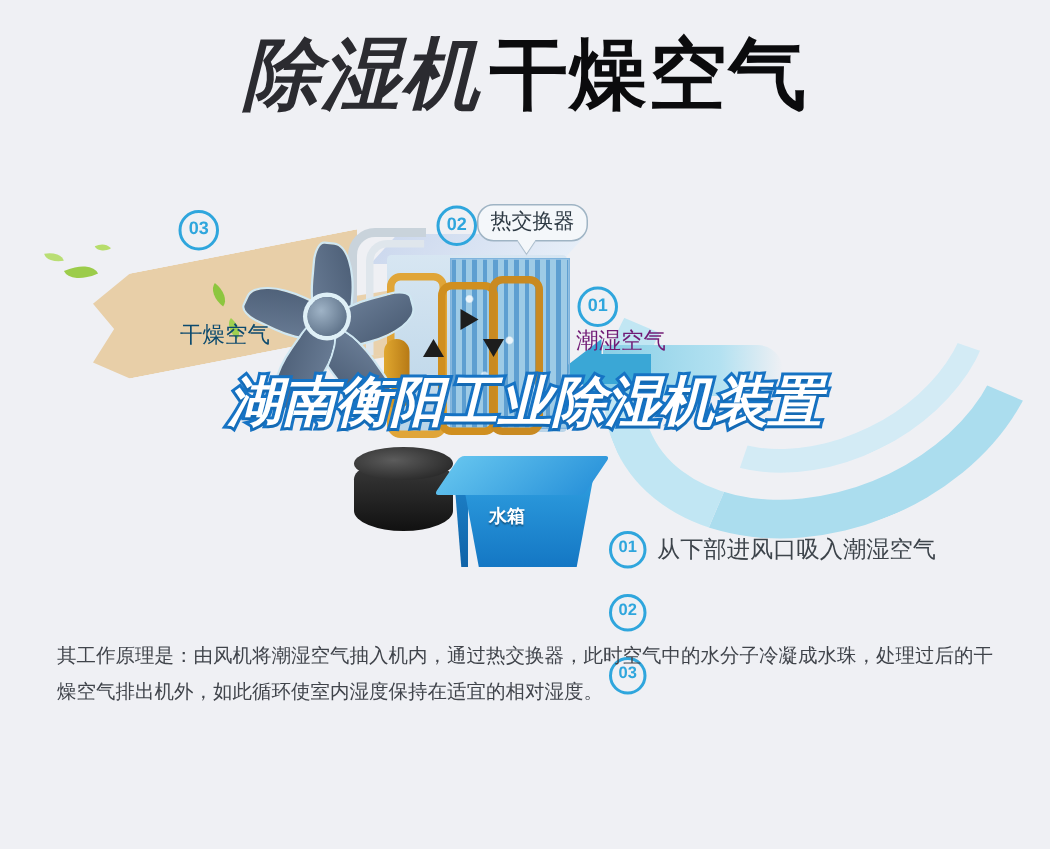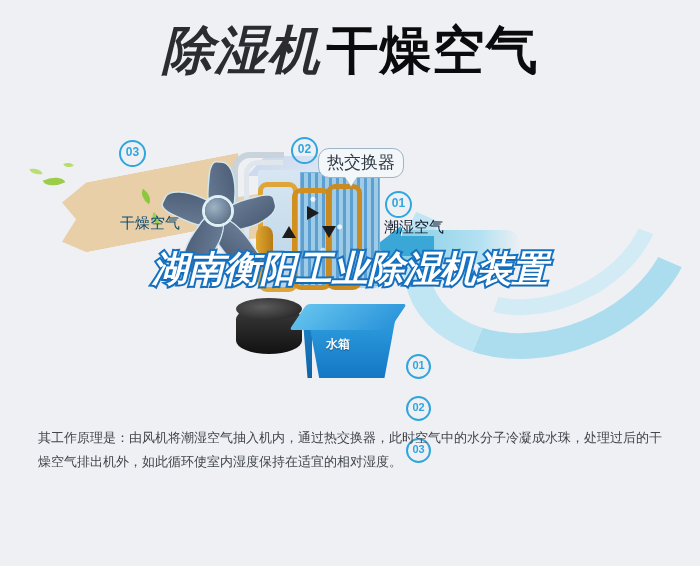--- a/index.html
+++ b/index.html
@@ -266,26 +266,26 @@
     font-size: 12px; font-weight: 700;
     line-height: 20px; text-align: center;
     background: transparent;
     font-family: "Liberation Sans", sans-serif;
   }
   .b03a { left: 119px; top: 22px; }
   .b02a { left: 291px; top: 19px; }
   .b01a { left: 385px; top: 73px; }
 
   .bubble {
-    position: absolute; left: 318px; top: 30px;
+    position: absolute; left: 318px; top: 18px;
     padding: 2px 8px 3px 8px;
     border: 1.5px solid #9fb4c4;
     border-radius: 11px;
     background: #f4f7fa;
-    font-size: 17px;
+    font-size: 14px;
     color: #2e3a44;
     white-space: nowrap;
     font-family: "DejaVu Sans","Liberation Sans",sans-serif;
   }
   .bubble:after {
     content: "";
     position: absolute; left: 26px; bottom: -9px;
     width: 0; height: 0;
     border-left: 6px solid transparent;
     border-right: 6px solid transparent;
@@ -294,21 +294,21 @@
   }
 
   .diag-label {
     position: absolute;
     font-size: 15px;
     color: #4a4f56;
     white-space: nowrap;
     font-family: "DejaVu Sans","Liberation Sans",sans-serif;
   }
   .lbl-dry   { left: 120px; top: 96px; color:#0c4a6e; }
-  .lbl-moist { left: 384px; top: 100px; color:#0f172a;text-align:center; }
+  .lbl-moist { left: 384px; top: 100px; color:#701a75;text-align:center; }
 
   
   .legend {
     position: absolute;
     left: 406px; top: 236px;
     width: 290px;
   }
   .legend-row {
     display: flex;
     align-items: center;
@@ -435,20 +435,21 @@
     <div class="badge b01a">01</div>
 
     <div class="bubble">热交换器</div>
 
     <div class="diag-label lbl-dry">干燥空气</div>
     <div class="diag-label lbl-moist">潮湿空气</div>
 
     <div class="legend">
       <div class="legend-row">
         <span class="badge-inline">01</span>
+        <span class="legend-text">从下部进风口吸入潮湿空气</span>
       </div>
       <div class="legend-row">
         <span class="badge-inline">02</span>
       </div>
       <div class="legend-row">
         <span class="badge-inline">03</span>
       </div>
     </div>
 
   </div>

